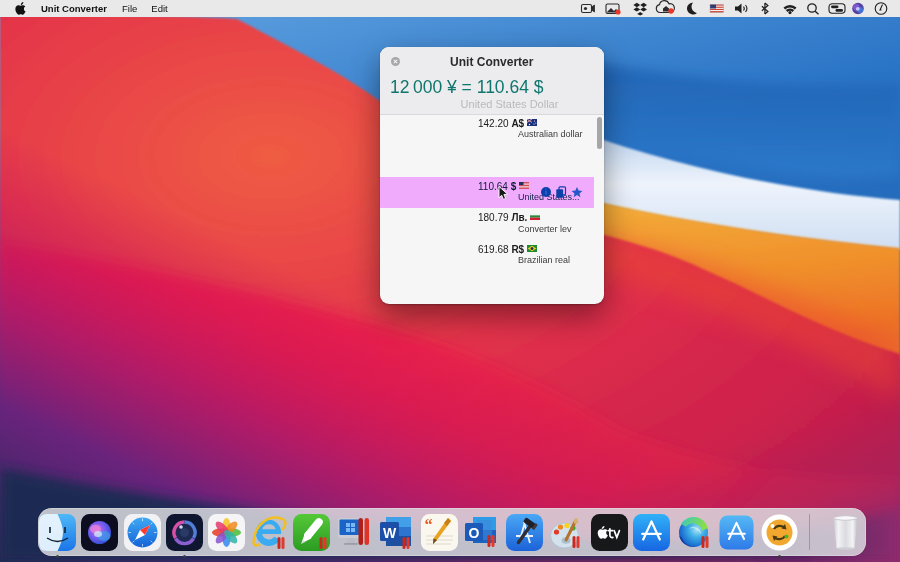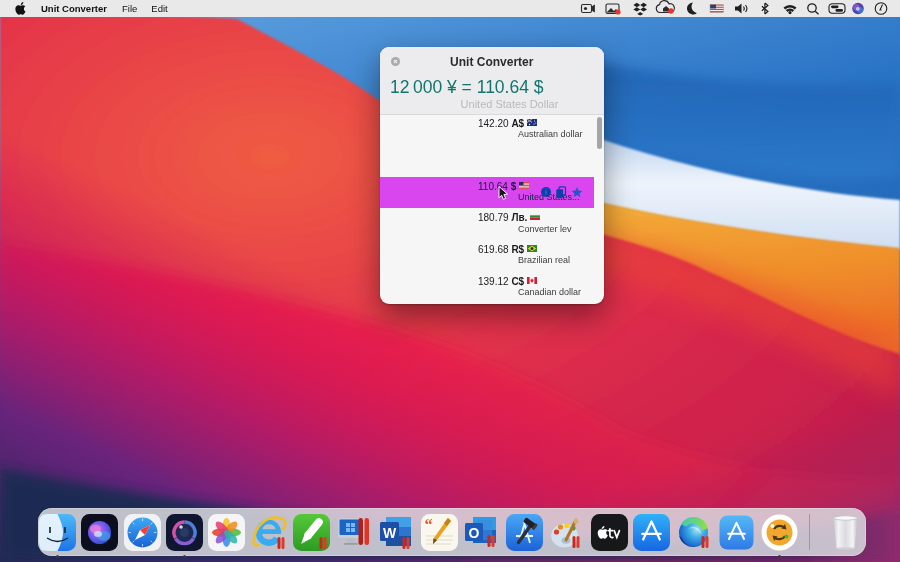--- a/index.html
+++ b/index.html
@@ -19,21 +19,21 @@
     overflow:hidden;}
   #winhead{position:absolute;left:0;top:0;width:100%;height:67px;background:#ececee;
     border-bottom:1px solid #d9d9db;}
   #wintitle{position:absolute;top:8px;left:0;width:100%;text-align:center;
     font-size:12px;font-weight:bold;color:#2b2b2d;}
   #bigline{position:absolute;top:30.5px;left:10.5px;font-size:17.5px;letter-spacing:-0.3px;color:#0f766e;white-space:nowrap;letter-spacing:0px;}
   #subline{position:absolute;top:51.5px;left:0;width:260px;text-align:center;font-size:11px;color:#b9b9bb;}
   .row{position:absolute;left:0;width:213.5px;height:31.6px;}
   .rv{position:absolute;left:98.5px;top:4px;font-size:10px;color:#1b1b1d;white-space:nowrap;}
   .rl{position:absolute;left:98.5px;top:15.5px;font-size:9px;color:#3c3c3e;white-space:nowrap;margin-left:40px;}
-  .sel{background:#d946ef;width:214px;}
+  .sel{background:#f0abfc;width:214px;}
   .flag{display:inline-block;vertical-align:1px;margin-left:3px;}
   #scrollbar{position:absolute;left:217.5px;top:70.5px;width:4.5px;height:32px;
      border-radius:2.5px;background:#a6a6a8;}
   
   #dock{position:absolute;left:38px;top:508px;width:828px;height:48px;
     background:rgba(219,219,223,0.85);border-radius:14px;z-index:15;
     box-shadow:inset 0 0 0 0.5px rgba(255,255,255,0.5);}
   .di{position:absolute;top:5.5px;width:37px;height:37px;}
   .ddot{position:absolute;top:47px;width:3px;height:3px;border-radius:50%;background:#3a3a3c;}
 </style>
@@ -243,29 +243,20 @@
     <div class="rl">Converter lev</div>
   </div>
   <div class="row" style="top:193.4px;">
     <div class="rv">619.68 <b>R$</b><svg class="flag" width="10" height="7" viewBox="0 0 10 7">
           <rect width="10" height="7" fill="#1e8a34"></rect>
           <path d="M5,0.7 L9.3,3.5 L5,6.3 L0.7,3.5 Z" fill="#f7d117"></path>
           <circle cx="5" cy="3.5" r="1.5" fill="#23305e"></circle>
         </svg></div>
     <div class="rl">Brazilian real</div>
   </div>
-  <div class="row" style="top:225px;">
-    <div class="rv">139.12 <b>C$</b><svg class="flag" width="10" height="7" viewBox="0 0 10 7">
-          <rect width="10" height="7" fill="#f4f4f4"></rect>
-          <rect width="2.6" height="7" fill="#d22030"></rect>
-          <rect x="7.4" width="2.6" height="7" fill="#d22030"></rect>
-          <path d="M5,1.2 L5.8,2.8 L6.8,2.5 L6.3,4.3 L5,5.8 L3.7,4.3 L3.2,2.5 L4.2,2.8 Z" fill="#d22030"></path>
-        </svg></div>
-    <div class="rl">Canadian dollar</div>
-  </div>
   <div id="scrollbar"></div>
   <svg style="position:absolute;left:118px;top:139.5px;z-index:5;" width="11" height="16" viewBox="0 0 11 16">
     <path d="M1,0.5 L1,11.8 L3.7,9.3 L5.4,13.4 L7.6,12.4 L5.9,8.5 L9.6,8.2 Z" fill="#1a1a1a" stroke="#fff" stroke-width="0.9"></path>
   </svg>
 </div>
 
 <div id="dock">
 
   <svg class="di" style="left:0.5px;" viewBox="0 0 37 37">
     <defs>

